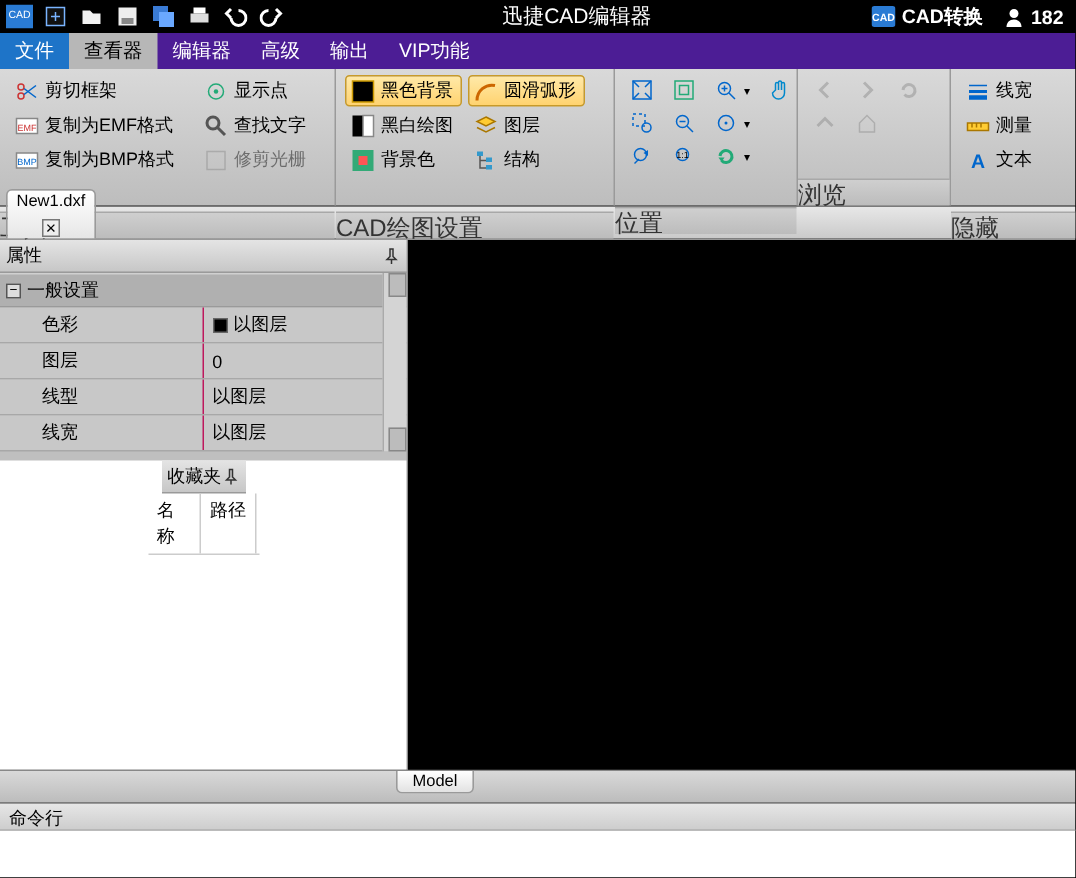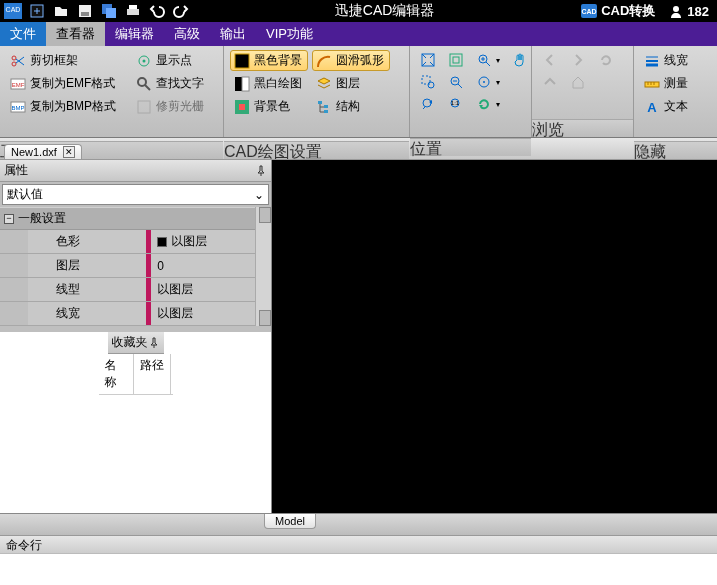--- a/index.html
+++ b/index.html
@@ -25,32 +25,32 @@
   .rgroup .body { flex: 1; display: flex; align-items: flex-start; padding: 4px 6px 0 6px; gap: 4px; }
   .rgroup .label { height: 18px; text-align: left; font-size: 16px; color: #333; border-top: 1px solid #a8a8a8; background: linear-gradient(#cfcfcf,#bcbcbc); margin-top: 24px; }
   .rcol { display: flex; flex-direction: column; gap: 2px; }
   .rbtn { display: flex; align-items: center; gap: 4px; font-size: 12px; padding: 2px 4px; cursor: pointer; white-space: nowrap; }
   .rbtn.toggled { background: linear-gradient(#ffe9a8,#ffd370); border: 1px solid #c79a2a; border-radius: 3px; padding: 1px 5px 1px 3px; }
   .ricon { width: 16px; height: 16px; display: inline-flex; align-items: center; justify-content: center; flex: none; }
   .disabled { opacity: .45; }
 
   
   .doctabs { height: 22px; background: linear-gradient(#e7e7e7,#cacaca); border-bottom: 1px solid #999; display: flex; align-items: flex-end; padding-left: 4px; }
-  .doctab { background: linear-gradient(#fff,#e6e6e6); border: 1px solid #9a9a9a; border-bottom: none; border-radius: 4px 4px 0 0; padding: 1px 6px; font-size: 11px; display: flex; align-items: center; gap: 6px; cursor: pointer; }
+  .doctab { background: linear-gradient(#fff,#e6e6e6); border: 1px solid #9a9a9a; border-bottom: none; border-radius: 4px 4px 0 0; padding: 1px 6px; font-size: 11px; display: flex; align-items: center; gap: 6px; cursor: pointer; flex-direction: column; }
   .doctab .x { width: 12px; height: 12px; border: 1px solid #777; display: flex; align-items: center; justify-content: center; font-size: 9px; cursor: pointer; background: #eee; }
 
   
   .main { display: flex; height: calc(585px - 22px - 24px - 92px - 22px - 22px - 50px); }
   .leftpanel { width: 272px; background: #bfbfbf; display: flex; flex-direction: column; border-right: 1px solid #8a8a8a; }
   .panelhead { background: linear-gradient(#e4e4e4,#c7c7c7); border-bottom: 1px solid #9a9a9a; font-size: 12px; padding: 2px 4px; display: flex; justify-content: space-between; align-items: center; }
   .pin { width: 12px; height: 12px; cursor: pointer; }
   .combo { background: #fff; border: 1px solid #888; font-size: 12px; margin: 2px; display: flex; justify-content: space-between; align-items: center; padding: 1px 4px; cursor: pointer; }
   .grouprow { background: #b0b0b0; font-size: 12px; padding: 2px 4px; border-top: 1px solid #d0d0d0; border-bottom: 1px solid #9a9a9a; display:flex; align-items:center; gap:4px;}
   .proprow { display: flex; font-size: 12px; border-bottom: 1px solid #a8a8a8; }
-  .proprow .k { width: 50%; padding: 3px 6px 3px 28px; background: #c8c8c8; border-right: 5px solid #be185d; margin-left: 28px; }
+  .proprow .k { width: 50%; padding: 3px 6px 3px 28px; background: #c8c8c8; border-right: 1px solid #be185d; }
   .proprow .v { width: 50%; padding: 3px 6px; background: #c8c8c8; display:flex; align-items:center; gap:4px;}
   .propscroll { position: relative; }
   .vscroll { position: absolute; right: 0; top: 0; bottom: 0; width: 16px; background: #d4d4d4; border-left: 1px solid #aaa; }
   .vscroll::before, .vscroll::after { content:""; position:absolute; left:3px; width:10px; height:14px; background:#bcbcbc; border:1px solid #888;}
   .vscroll::before { top:0;} .vscroll::after{ bottom:0;}
 
   .fav { flex: 1; display: flex; flex-direction: column; background: #fff; align-items: center; }
   .favhead { }
   .favcols { display: flex; font-size: 12px; border-bottom: 1px solid #ccc; }
   .favcols div { padding: 3px 6px; border-right: 1px solid #ccc; }
@@ -473,24 +473,20 @@
   </div>
 </div>
 
 <div class="main">
   <div class="leftpanel">
     <div class="panelhead">
       <span>属性</span>
       <svg class="pin" viewBox="0 0 12 12">
           <path d="M5 1h2v5l2 2H3l2-2zM6 8v3" stroke="#333" fill="#ccc"></path>
         </svg>
-    </div>
-    <div class="combo">
-      <span>默认值</span>
-      <span>⌄</span>
     </div>
     <div class="propscroll">
       <div class="grouprow">
         <span style="width:10px;height:10px;border:1px solid #555;background:#ddd;display:inline-flex;align-items:center;justify-content:center;font-size:9px;line-height:1;">−</span>
         <span>一般设置</span>
       </div>
       <div class="proprow">
           <div class="k">色彩</div>
           <div class="v">
             <span style="width:10px;height:10px;background:#000;border:1px solid #666"></span>

